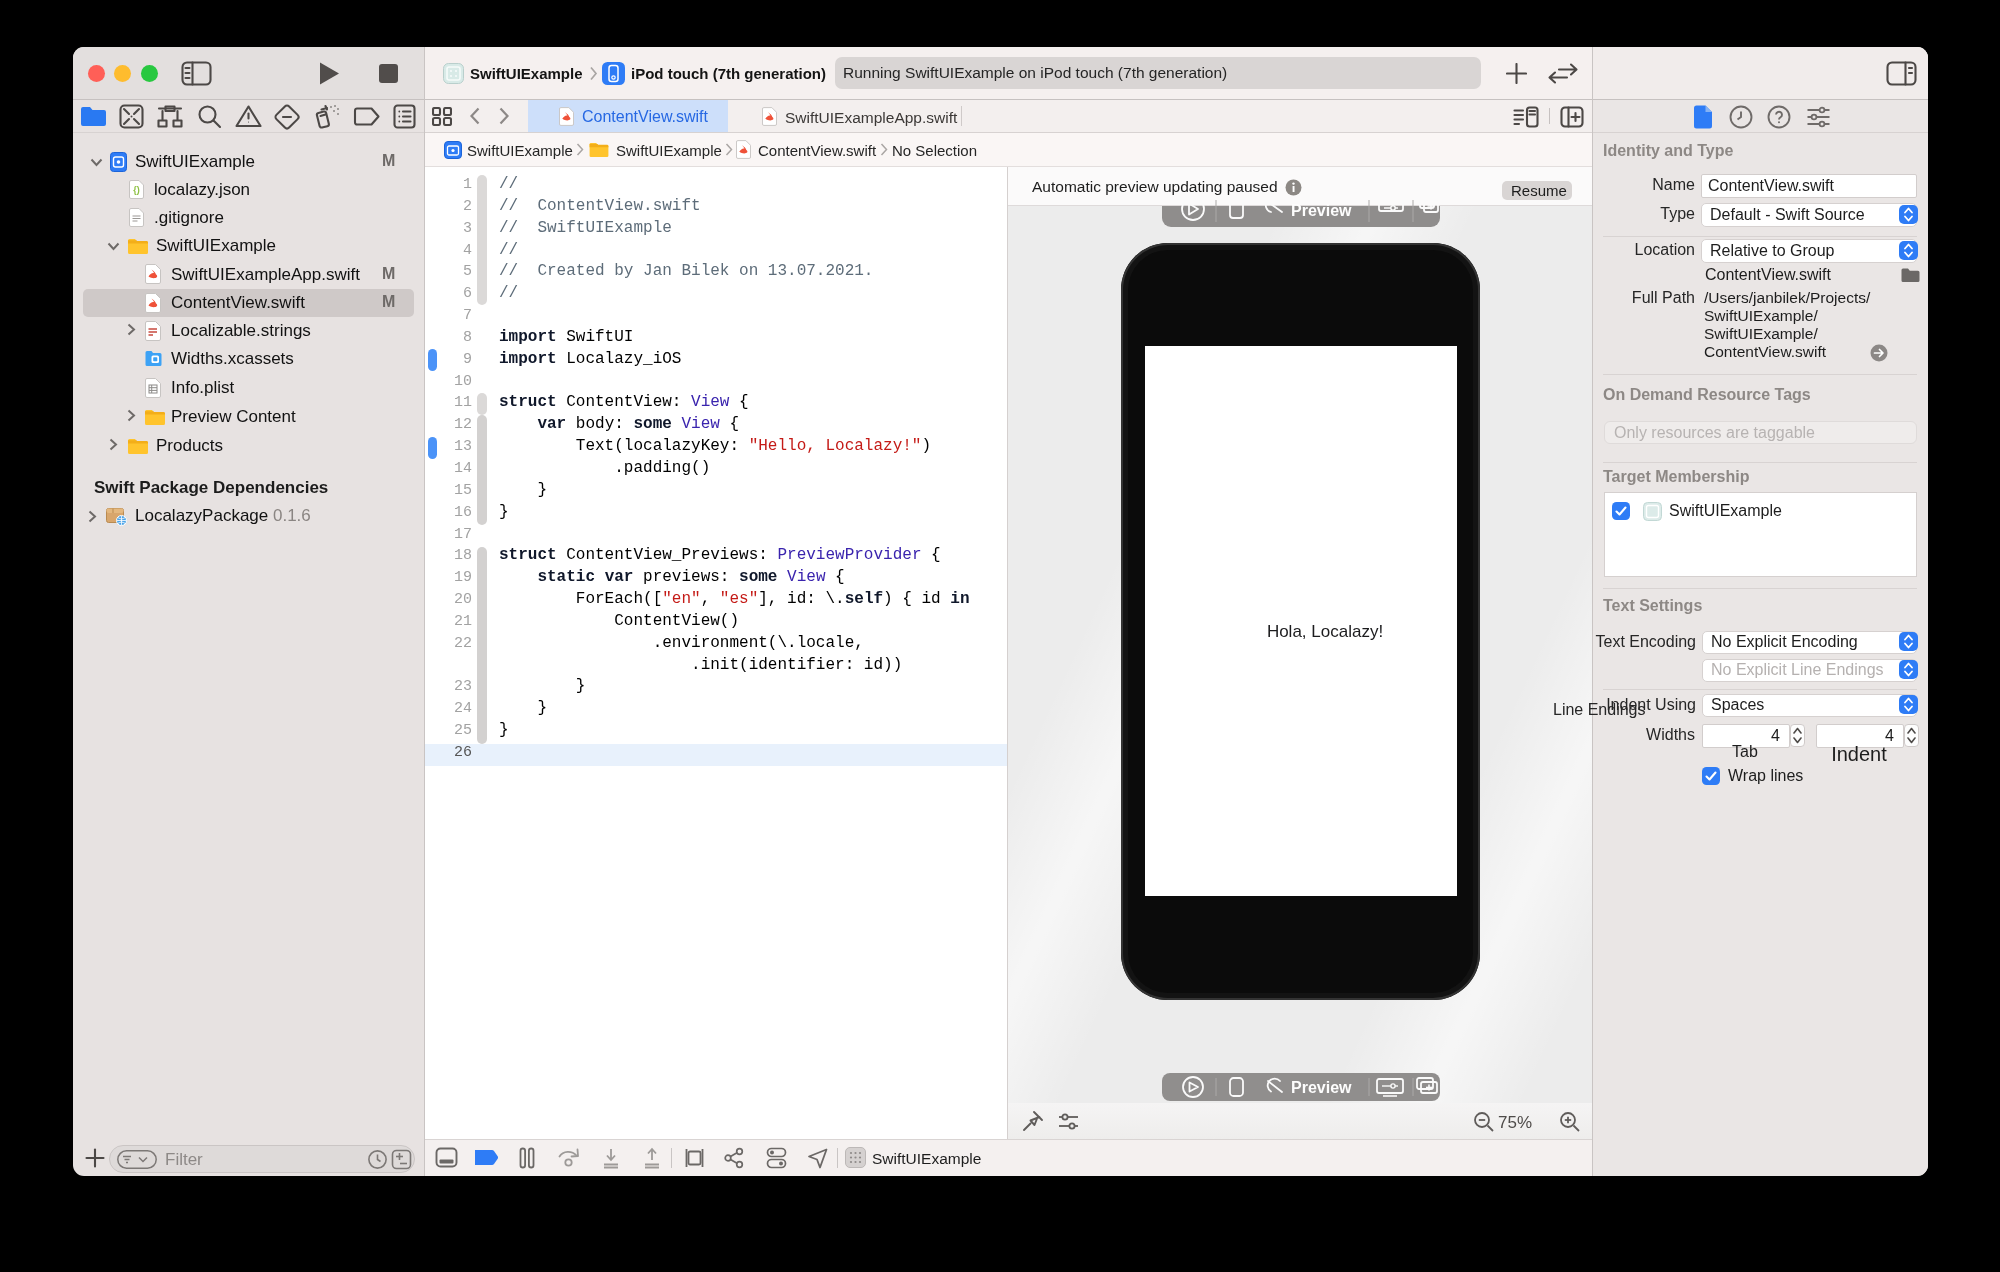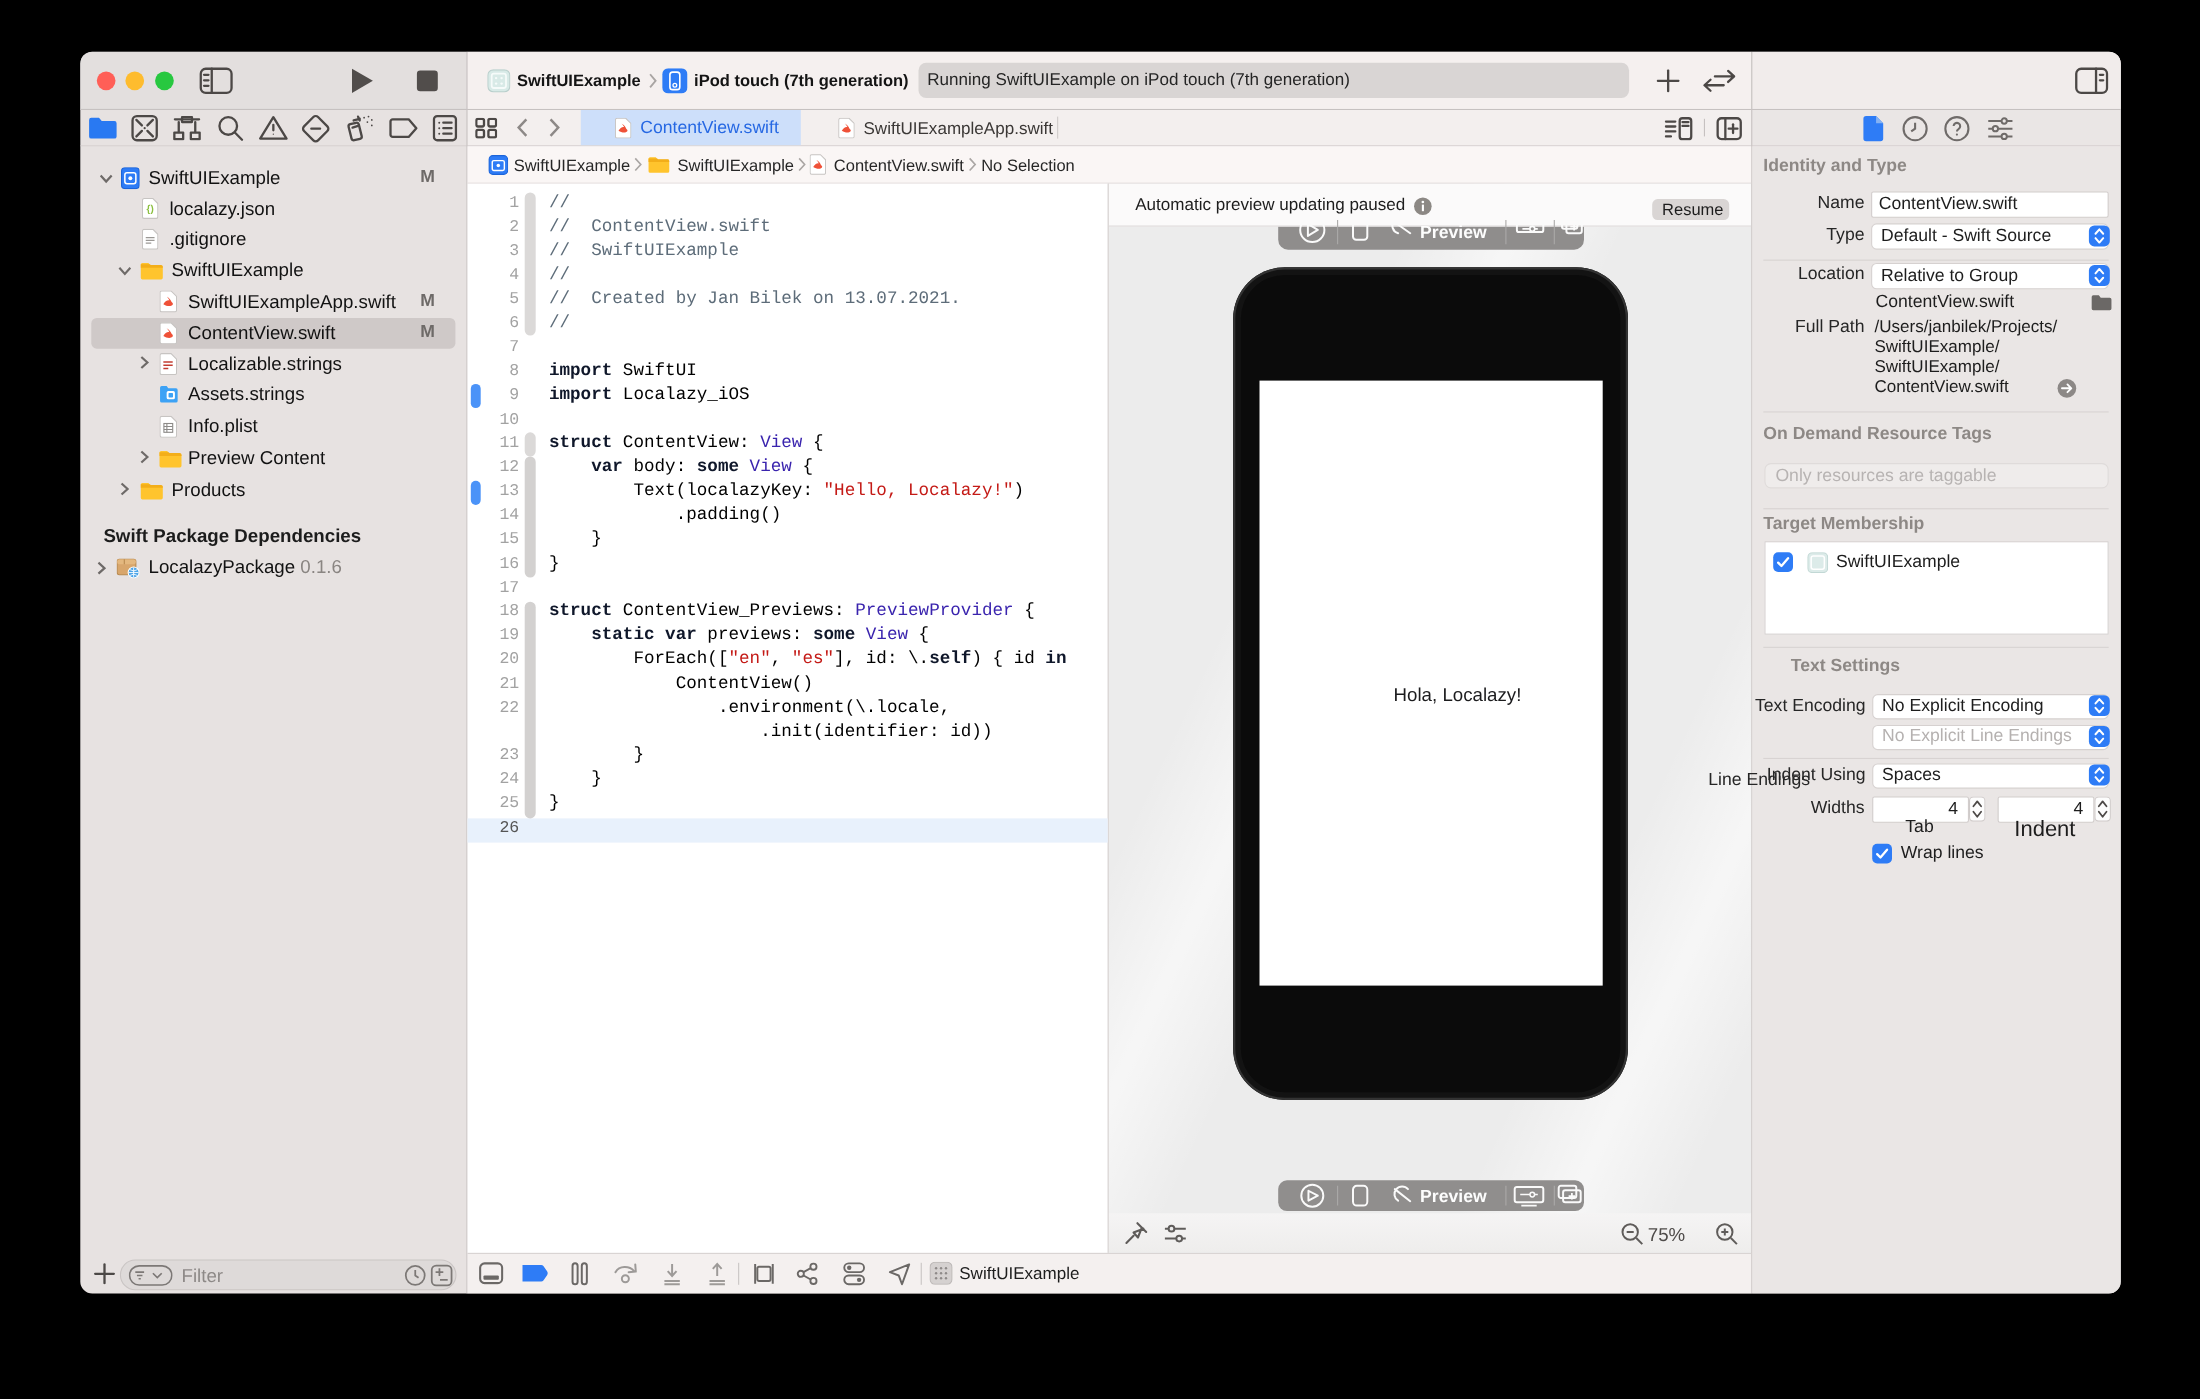--- a/index.html
+++ b/index.html
@@ -206,21 +206,21 @@
     <line x1="3.5" y1="11" x2="12" y2="11" stroke="#c33c30" stroke-width="1.4"></line>
     <line x1="3.5" y1="14" x2="8" y2="14" stroke="#c33c30" stroke-width="1.4"></line>
   </svg>
   <div class="ab" style="left:98px;top:274px;font-size:17px;color:#121212;">Localizable.strings</div>
 
   <svg class="ab" style="left:72px;top:303px;" width="17" height="17" viewBox="0 0 17 17">
     <path d="M0.5 2.5 a1.5 1.5 0 0 1 1.5-1.5 h4.5 l1.5 2 h7 a1.5 1.5 0 0 1 1.5 1.5 v10 a1.5 1.5 0 0 1-1.5 1.5 h-13 a1.5 1.5 0 0 1-1.5-1.5 Z" fill="#3da2f5"></path>
     <rect x="6.5" y="5.5" width="7.5" height="7.5" rx="1.5" fill="#fff"></rect>
     <rect x="8.2" y="7.2" width="4.1" height="4.1" rx="0.8" fill="#3da2f5"></rect>
   </svg>
-  <div class="ab" style="left:98px;top:302px;font-size:17px;color:#121212;">Assets.strings</div>
+  <div class="ab" style="left:98px;top:302px;font-size:17px;color:#121212;">Widths.xcassets</div>
 
   <svg class="ab" style="left:72px;top:331px;" width="16" height="20" viewBox="0 0 16 20">
     <path d="M0.5 2 a1.5 1.5 0 0 1 1.5-1.5 h8.5 l5 5 v12.5 a1.5 1.5 0 0 1-1.5 1.5 h-12 a1.5 1.5 0 0 1-1.5-1.5 Z" fill="#fff" stroke="#c7c4c2"></path>
     <rect x="4" y="7" width="8" height="8" fill="none" stroke="#8c8a88" stroke-width="1"></rect>
     <line x1="4" y1="9.7" x2="12" y2="9.7" stroke="#8c8a88" stroke-width="1"></line>
     <line x1="4" y1="12.4" x2="12" y2="12.4" stroke="#8c8a88" stroke-width="1"></line>
     <line x1="6.7" y1="7" x2="6.7" y2="15" stroke="#8c8a88" stroke-width="1"></line>
   </svg>
   <div class="ab" style="left:98px;top:331px;font-size:17px;color:#121212;">Info.plist</div>
 
@@ -631,21 +631,21 @@
         <polyline points="4.5,9.5 7.5,12.5 13.5,5.5" stroke="#fff" stroke-width="2.1" fill="none" stroke-linecap="round" stroke-linejoin="round"></polyline>
       </svg>
     </div>
   <svg class="ab" style="left:1570px;top:455px;" width="19" height="19" viewBox="0 0 19 19">
     <rect x="0.5" y="0.5" width="18" height="18" rx="4" fill="#dcebe9" stroke="#c2d8d5"></rect>
     <rect x="3.5" y="3.5" width="12" height="12" rx="2" fill="none" stroke="#fff" stroke-width="1.4"></rect>
   </svg>
   <div class="ab" style="left:1596px;top:455px;font-size:16px;color:#1d1d1d;">SwiftUIExample</div>
   <div class="ab" style="left:1530px;top:541px;width:314px;height:1px;background:#d8d3d2;"></div>
 
-  <div class="ab hdr" style="left:1530px;top:550px;margin-left:25px;">Text Settings</div>
+  <div class="ab hdr" style="left:1530px;top:550px;">Text Settings</div>
   <div class="ab lbl" style="left:1480px;top:586px;width:143px;text-align:right;">Text Encoding</div>
   <div class="ab pop" style="left:1629px;top:584px;width:213px;height:21px;"></div>
   <div class="ab" style="left:1638px;top:586px;font-size:16px;color:#1d1d1d;">No Explicit Encoding</div>
   <div class="bstep" style="left:1826px;top:585px;">
       <svg width="19" height="19" viewBox="0 0 19 19">
         <path d="M6 7.5 L9.5 3.5 L13 7.5 M6 11.5 L9.5 15.5 L13 11.5" stroke="#fff" stroke-width="1.8" fill="none" stroke-linecap="round" stroke-linejoin="round"></path>
       </svg>
     </div>
   <div class="ab lbl" style="left:1480px;top:614px;width:143px;text-align:left;margin-top:40px;">Line Endings</div>
   <div class="ab pop" style="left:1629px;top:612px;width:213px;height:21px;"></div>

